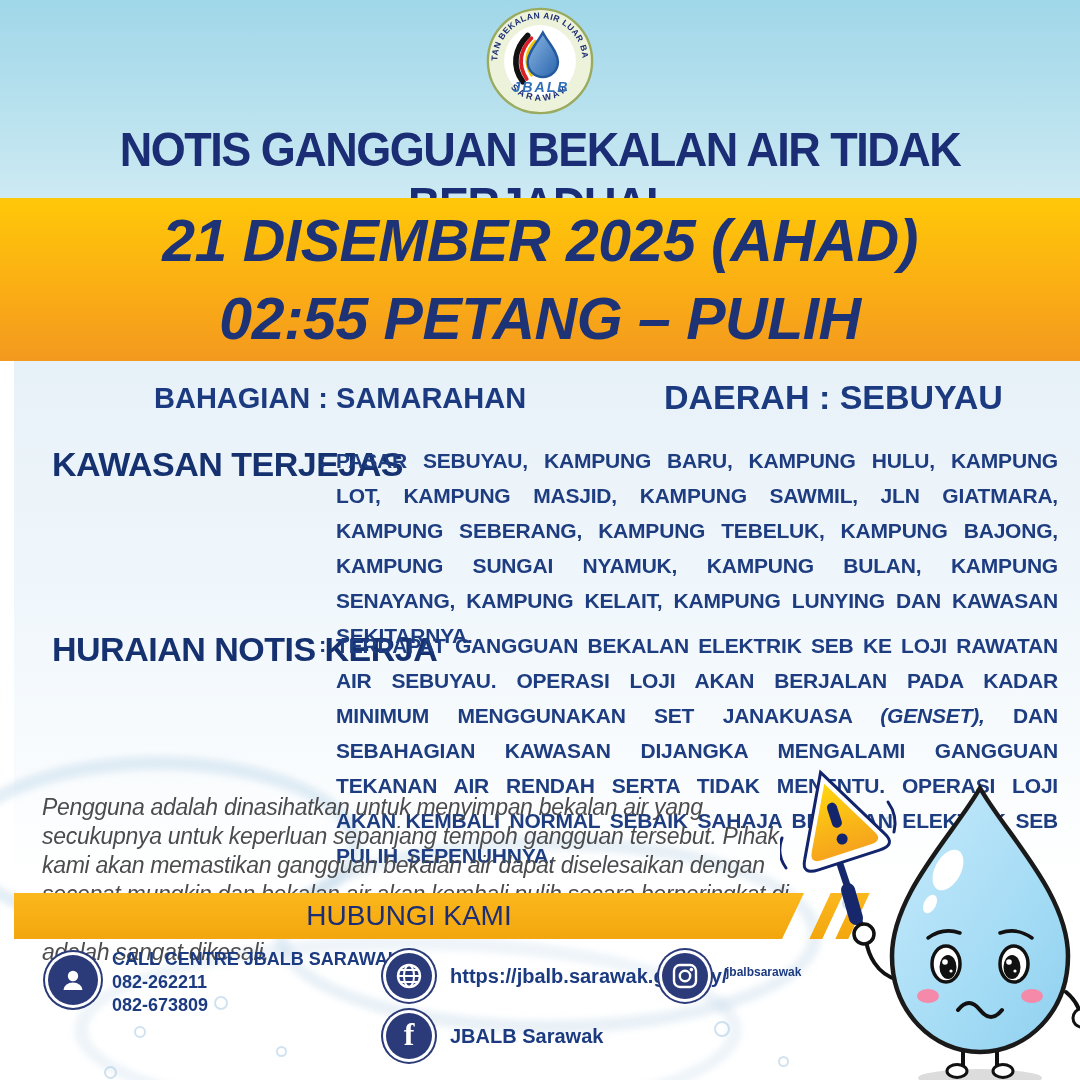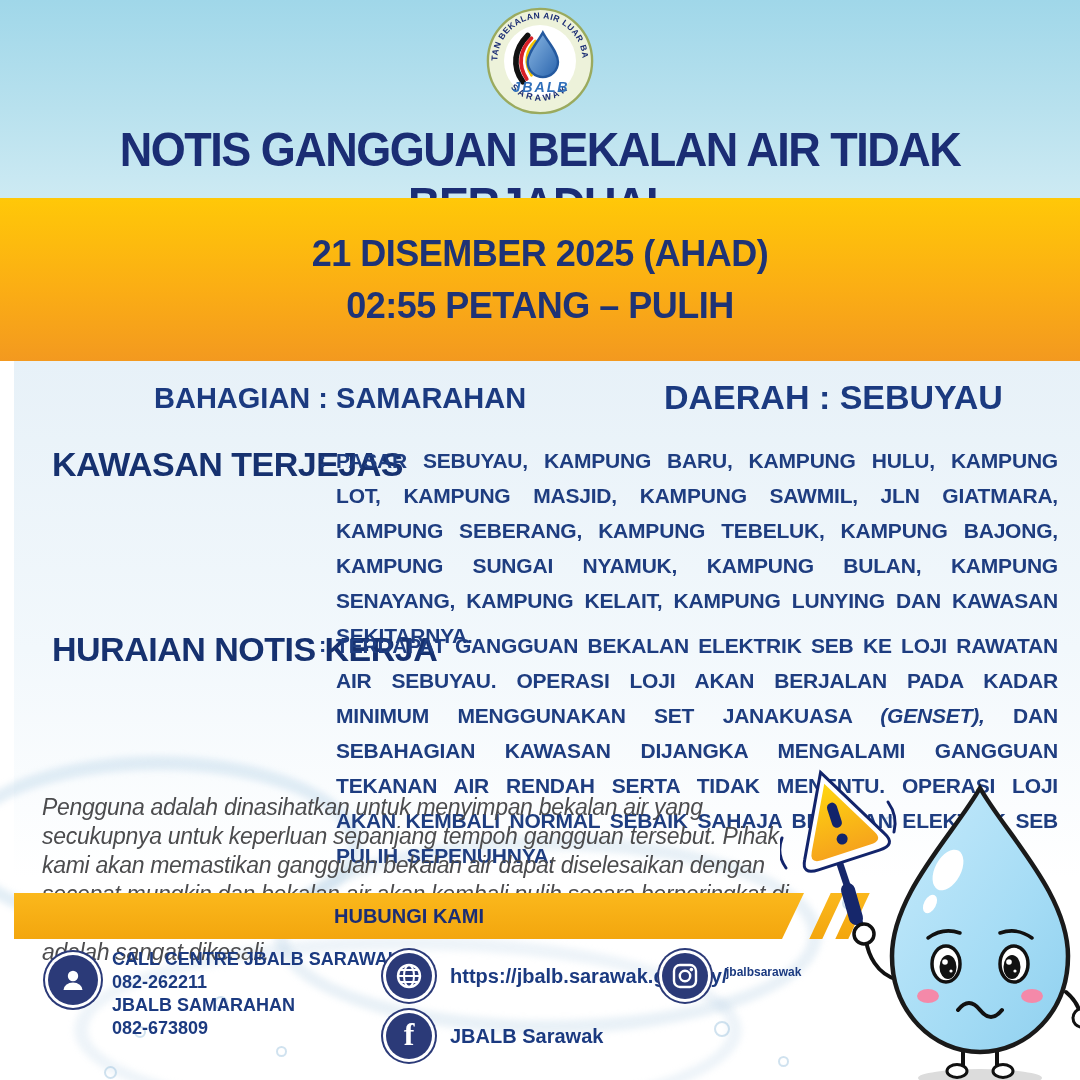--- a/index.html
+++ b/index.html
@@ -11,21 +11,21 @@
           background:linear-gradient(180deg,#a0d7e9 0%,#b8e1ee 55%,#cdeaf3 100%);}
   .logo-wrap{position:absolute;left:50%;top:7px;transform:translateX(-50%);width:108px;height:108px;}
   .main-title{position:absolute;left:0;top:126px;width:1080px;text-align:center;
           font-weight:bold;font-size:45px;letter-spacing:-1.5px;color:#1b2d74;
           transform:scaleY(1.05);}
 
   
   .banner{position:absolute;left:0;top:198px;width:1080px;height:163px;
           background:linear-gradient(180deg,#ffc808 0%,#fbae14 55%,#f3991f 100%);
           display:flex;flex-direction:column;align-items:center;justify-content:center;gap:10px;}
-  .banner-line{font-weight:bold;font-size:36px;color:#1e3376;letter-spacing:-0.5px;}
+  .banner-line{font-weight:bold;font-size:59px;color:#1e3376;letter-spacing:-0.5px;font-style:italic;}
 
   
   .content{position:absolute;left:14px;top:361px;width:1080px;height:719px;
           background:linear-gradient(180deg,#e7f1f8 0%,#f2f8fc 40%,#ffffff 72%);}
 
   .region-row{position:absolute;left:0;top:17px;width:1080px;height:44px;}
   .bahagian{position:absolute;left:140px;top:4px;font-weight:bold;font-size:29px;color:#1b3a80;}
   .daerah{position:absolute;left:650px;top:0;font-weight:bold;font-size:34px;color:#1b3a80;}
 
   .info-label{position:absolute;left:38px;font-weight:bold;font-size:34px;color:#16316f;letter-spacing:-0.5px;}
@@ -40,21 +40,21 @@
 
   .water-decor{position:absolute;left:0;top:385px;width:1080px;height:334px;pointer-events:none;}
   .swirl{position:absolute;border-radius:50%;border:14px solid rgba(176,205,228,.35);filter:blur(3px);}
   .bubble{position:absolute;border-radius:50%;border:2px solid rgba(150,190,220,.45);}
 
   
   .contact-bar{position:absolute;left:0;top:532px;width:790px;height:46px;
             background:linear-gradient(180deg,#fbb81c 0%,#f3a60e 100%);
             clip-path:polygon(0 0,790px 0,768px 46px,0 46px);
             display:flex;align-items:center;justify-content:center;}
-  .contact-bar-label{font-weight:bold;font-size:20px;color:#1b2d74;letter-spacing:0;}
+  .contact-bar-label{font-weight:normal;font-size:28px;color:#1b2d74;letter-spacing:0;}
   .stripe{position:absolute;top:532px;height:46px;width:13px;
             background:linear-gradient(180deg,#fbb81c,#f3a60e);transform:skewX(-25deg);}
   .stripe.s1{left:806px;}
   .stripe.s2{left:832px;}
 
   
   .footer{position:absolute;left:0;top:584px;width:1080px;height:135px;}
   .cicon{position:absolute;width:50px;height:50px;border-radius:50%;background:#2b3a78;
          box-shadow:0 0 0 3px #ffffff,0 0 0 5px #2b3a78;
          display:flex;align-items:center;justify-content:center;}
@@ -150,21 +150,20 @@
 
       <div class="cicon" style="left:34px;top:10px;">
         <svg width="30" height="30" viewBox="0 0 30 30">
           <circle cx="15" cy="11" r="5.2" fill="#ffffff"></circle>
           <path d="M5.5,25 a9.5,7.5 0 0 1 19,0 Z" fill="#ffffff"></path>
         </svg>
       </div>
       <div class="ftext call-block" style="left:98px;top:3px;">
         <div>CALL CENTRE JBALB SARAWAK</div>
         <div>082-262211</div>
-        <div>JBALB SAMARAHAN</div>
         <div>082-673809</div>
       </div>
 
       <div class="cicon" style="left:372px;top:8px;width:46px;height:46px;">
         <svg width="30" height="30" viewBox="0 0 30 30">
           <circle cx="15" cy="15" r="11" fill="none" stroke="#ffffff" stroke-width="2.4"></circle>
           <ellipse cx="15" cy="15" rx="5" ry="11" fill="none" stroke="#ffffff" stroke-width="2"></ellipse>
           <line x1="4" y1="15" x2="26" y2="15" stroke="#ffffff" stroke-width="2"></line>
           <line x1="6" y1="9" x2="24" y2="9" stroke="#ffffff" stroke-width="2"></line>
           <line x1="6" y1="21" x2="24" y2="21" stroke="#ffffff" stroke-width="2"></line>

